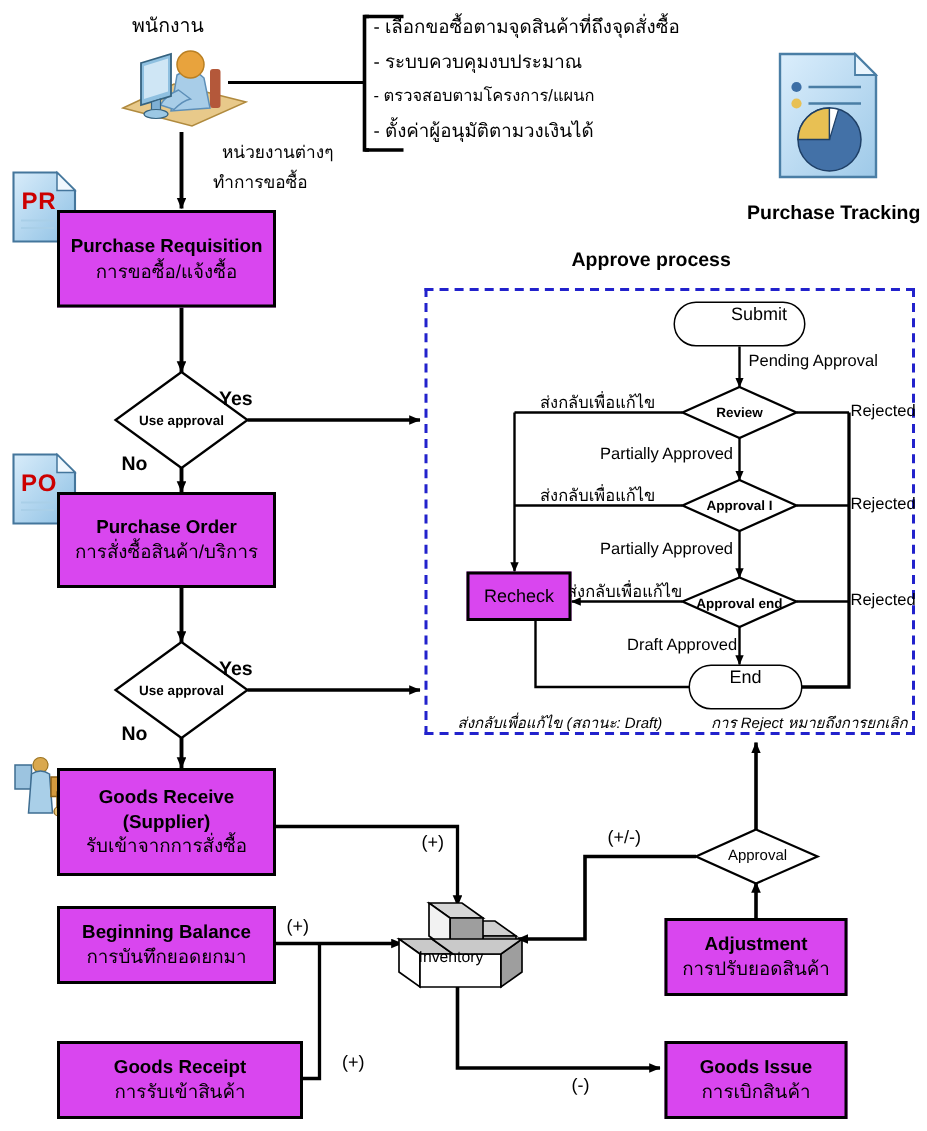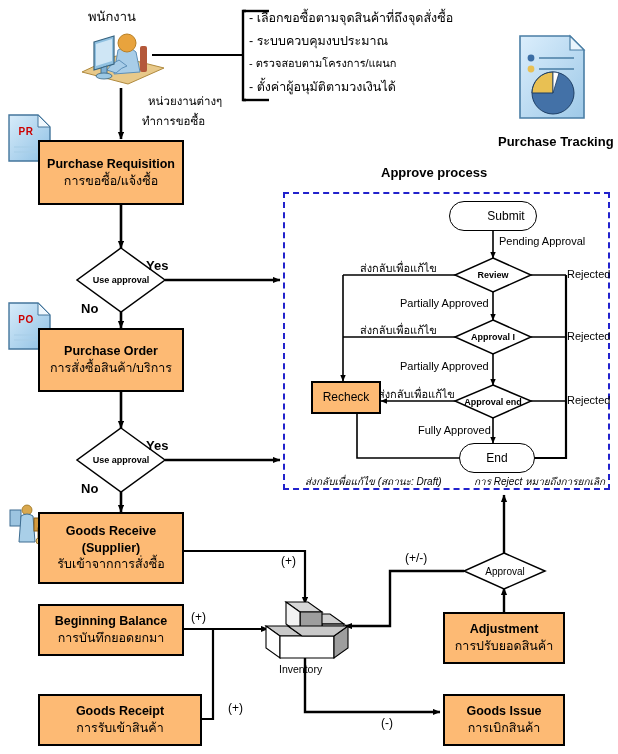--- a/index.html
+++ b/index.html
@@ -13,21 +13,21 @@
     font-family: "Liberation Sans", "DejaVu Sans", sans-serif;
     color: #000;
     overflow: hidden;
   }
   #canvas { position: absolute; inset: 0; }
   svg.wires { position: absolute; left: 0; top: 0; width: 618px; height: 754px; pointer-events: none; }
 
   .node {
     position: absolute;
     border: 2px solid #000;
-    background: #fdba74;
+    background: #d946ef;
     display: flex;
     flex-direction: column;
     align-items: center;
     justify-content: center;
     text-align: center;
     line-height: 1.35;
   }
   .node .en { font-weight: bold; font-size: 12.5px; }
   .node .th { font-size: 12.5px; }
 
@@ -47,37 +47,37 @@
     transform: translateY(-50%);
     text-align: center; font-size: 9px; font-weight: bold;
   }
   .diamond-wrap .dtext.plain { font-weight: normal; font-size: 10px; }
 
   .stadium {
     position: absolute;
     border: 1.6px solid #000;
     border-radius: 999px;
     background: #fff;
-    display: flex; align-items: center; justify-content: center;
+    display: flex; justify-content: center;
     font-size: 12px;
   }
 
   .approve-box {
     position: absolute;
     border: 2px dashed #2222cc;
     background: transparent;
   }
 
   
   .icon { position: absolute; }
 
   .doc-icon { position: absolute; }
   .doc-icon .tag {
     position: absolute; left: 0; right: 0; top: 34%;
-    text-align: center; font-weight: bold; font-size: 10px; color: #cc0000;
+    text-align: center; font-weight: bold; font-size: 16px; color: #cc0000;
     letter-spacing: .5px;
   }
 
   .track-icon { position: absolute; }
 
   .inv-label {
     position: absolute;
     font-size: 10.5px;
     color: #000;
     white-space: nowrap;
@@ -310,21 +310,21 @@
       <polygon points="64,14 64,36 42,36 42,14" fill="#9e9e9e" stroke="#000" stroke-width="1.1"></polygon>
       <polygon points="28,4 28,26 42,36 42,14" fill="#f2f2f2" stroke="#000" stroke-width="1.1"></polygon>
 
       <polygon points="8,28 30,28 44,38 22,38" fill="#c9c9c9" stroke="#000" stroke-width="1.1"></polygon>
       <polygon points="8,28 8,50 22,60 22,38" fill="#ffffff" stroke="#000" stroke-width="1.1"></polygon>
       <polygon points="22,38 76,38 76,60 22,60" fill="#ffffff" stroke="#000" stroke-width="1.1"></polygon>
       <polygon points="76,38 90,28 90,50 76,60" fill="#9e9e9e" stroke="#000" stroke-width="1.1"></polygon>
       <polygon points="30,28 90,28 76,38 44,38" fill="#c9c9c9" stroke="#000" stroke-width="1.1"></polygon>
     </svg>
   </div>
-  <div class="inv-label" style="left:279px; top:663px;">Inventory</div>
+  <div class="inv-label" style="left:279px; top:632px;">Inventory</div>
 
   <div class="diamond-wrap" style="left:464px; top:553px; width:82px; height:36px;">
     <div class="dtext plain">Approval</div>
   </div>
 
   <div class="node" style="left:443px; top:612px; width:122px; height:52px;">
     <div class="en">Adjustment</div>
     <div class="th">การปรับยอดสินค้า</div>
   </div>
 
@@ -365,21 +365,21 @@
   <div class="lbl th" style="left:360px; top:259px; font-size:11px;">ส่งกลับเพื่อแก้ไข</div>
   <div class="lbl th" style="left:360px; top:321px; font-size:11px;">ส่งกลับเพื่อแก้ไข</div>
   <div class="lbl th" style="left:378px; top:385px; font-size:11px;">ส่งกลับเพื่อแก้ไข</div>
 
   <div class="lbl" style="left:567px; top:268px; font-size:11px;">Rejected</div>
   <div class="lbl" style="left:567px; top:330px; font-size:11px;">Rejected</div>
   <div class="lbl" style="left:567px; top:394px; font-size:11px;">Rejected</div>
 
   <div class="lbl" style="left:400px; top:297px; font-size:11px;">Partially Approved</div>
   <div class="lbl" style="left:400px; top:360px; font-size:11px;">Partially Approved</div>
-  <div class="lbl" style="left:418px; top:424px; font-size:11px;">Fully Approved</div>
+  <div class="lbl" style="left:418px; top:424px; font-size:11px;">Draft Approved</div>
 
   <div class="node" style="left:311px; top:381px; width:70px; height:33px;">
     <div class="en" style="font-weight:normal; font-size:12px;">Recheck</div>
   </div>
 
   <div class="stadium" style="left:459px; top:443px; width:76px; height:30px;">
     <span>End</span>
   </div>
 
   <div class="lbl ital" style="left:305px; top:474px;">ส่งกลับเพื่อแก้ไข (สถานะ: Draft)</div>

